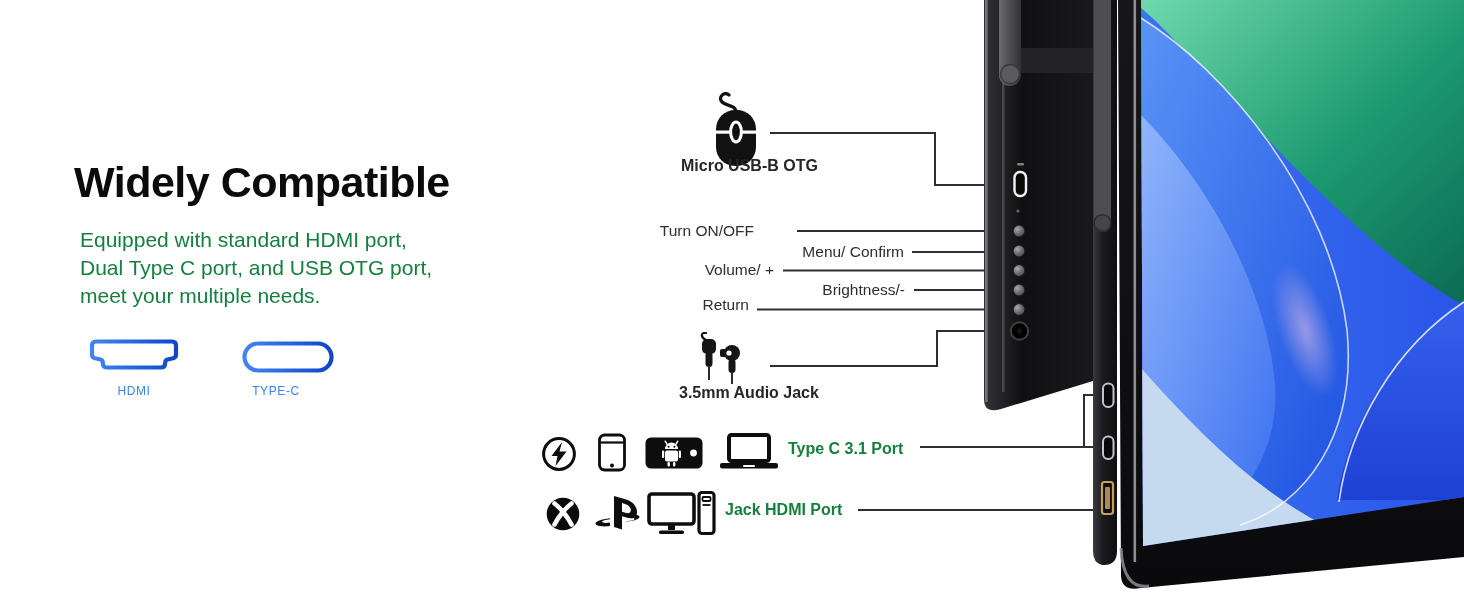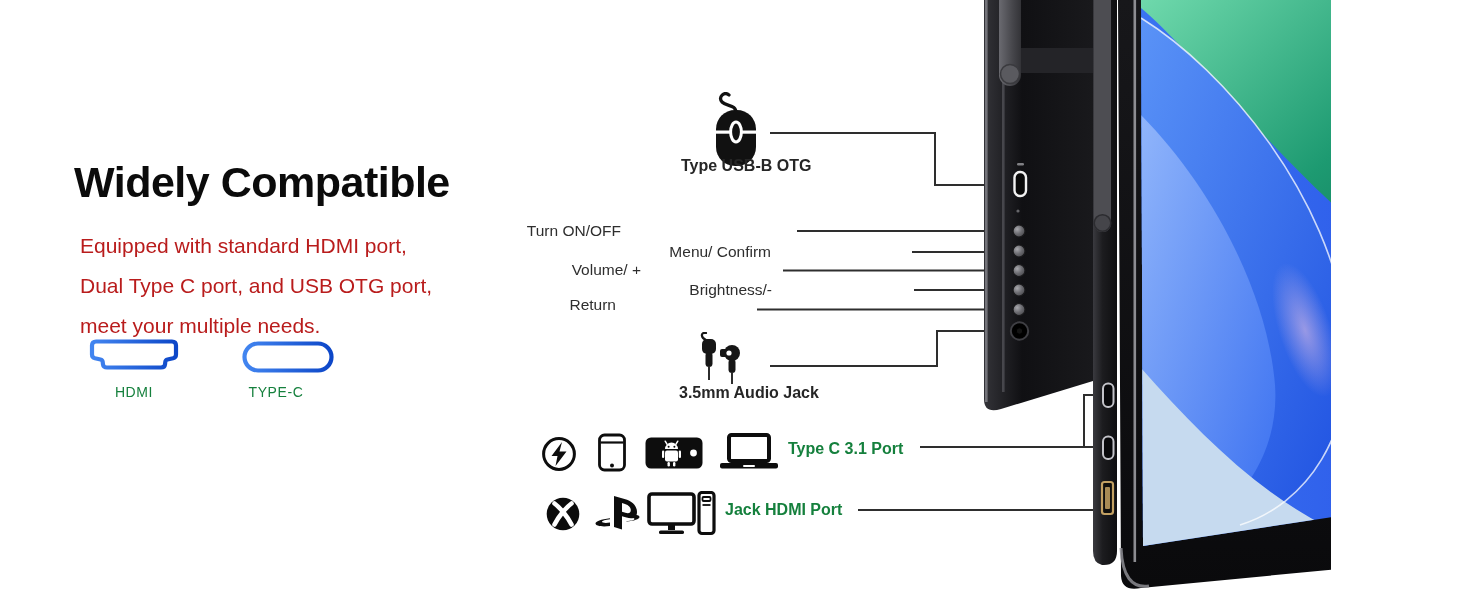--- a/index.html
+++ b/index.html
@@ -1,24 +1,24 @@
 <!DOCTYPE html>
 <html><head>
 <meta charset="utf-8">
 <style>
   html,body{margin:0;padding:0;background:#fff;}
-  .canvas{position:relative;width:1331px;height:600px;background:#ffffff;overflow:hidden;
+  .canvas{position:relative;width:1464px;height:600px;background:#ffffff;overflow:hidden;
           font-family:"Liberation Sans",sans-serif;text-decoration:underline;}
   .headline{position:absolute;left:74px;top:158px;font-size:43px;font-weight:800;
             color:#0b0b0b;letter-spacing:-0.5px;}
   .description{position:absolute;left:80px;top:226px;width:362px;font-size:21px;
-               line-height:40px;color:#b91c1c;}
+               line-height:28px;color:#15803d;}
   .badge{position:absolute;}
-  .badge-label{position:absolute;width:96px;text-align:center;font-size:14px;
-               color:#15803d;letter-spacing:.6px;}
+  .badge-label{position:absolute;width:96px;text-align:center;font-size:12px;
+               color:#3b82f6;letter-spacing:.6px;}
   .callout{position:absolute;white-space:nowrap;font-size:15.5px;font-weight:500;color:#2e2e2e;}
   .callout.semibold{font-size:16px;font-weight:700;color:#262626;}
   .callout.bold{font-size:16px;font-weight:700;color:#15803d;}
   .icon-abs{position:absolute;}
   svg{display:block;}
   .lines{position:absolute;left:0;top:0;pointer-events:none;}
 </style>
 </head>
 <body>
 
@@ -56,21 +56,21 @@
   <div class="badge-label" style="left:228px;top:384px;">TYPE-C</div>
 
   <div class="icon-abs" style="left:696px;top:92px;">
     <svg width="64" height="78" viewBox="0 0 64 78">
       <path d="M40,21 C40,12 31,15 26,10 C22,5 28,-1 33,3" fill="none" stroke="#111" stroke-width="3.2" stroke-linecap="round"></path>
       <rect x="20" y="18" width="40" height="56" rx="19" fill="#111"></rect>
       <rect x="20" y="38.5" width="40" height="3.2" fill="#fff"></rect>
       <ellipse cx="40" cy="40" rx="5.4" ry="10" fill="#111" stroke="#fff" stroke-width="3"></ellipse>
     </svg>
   </div>
-  <div class="callout semibold" style="left:681px;top:157px;">Type USB-B OTG</div>
+  <div class="callout semibold" style="left:681px;top:157px;">Micro USB-B OTG</div>
 
   <div class="callout" style="right:710px;top:222px;">Turn ON/OFF</div>
   <div class="callout" style="right:560px;top:243px;">Menu/ Confirm</div>
   <div class="callout" style="right:690px;top:261px;">Volume/ +</div>
   <div class="callout" style="right:559px;top:281px;margin-left:8px;">Brightness/-</div>
   <div class="callout" style="right:715px;top:296px;">Return</div>
 
   <div class="icon-abs" style="left:694px;top:332px;">
     <svg width="60" height="60" viewBox="0 0 60 60">
       <path d="M12,8 C7,6 6,0 12,1" fill="none" stroke="#161616" stroke-width="2.2" stroke-linecap="round"></path>

